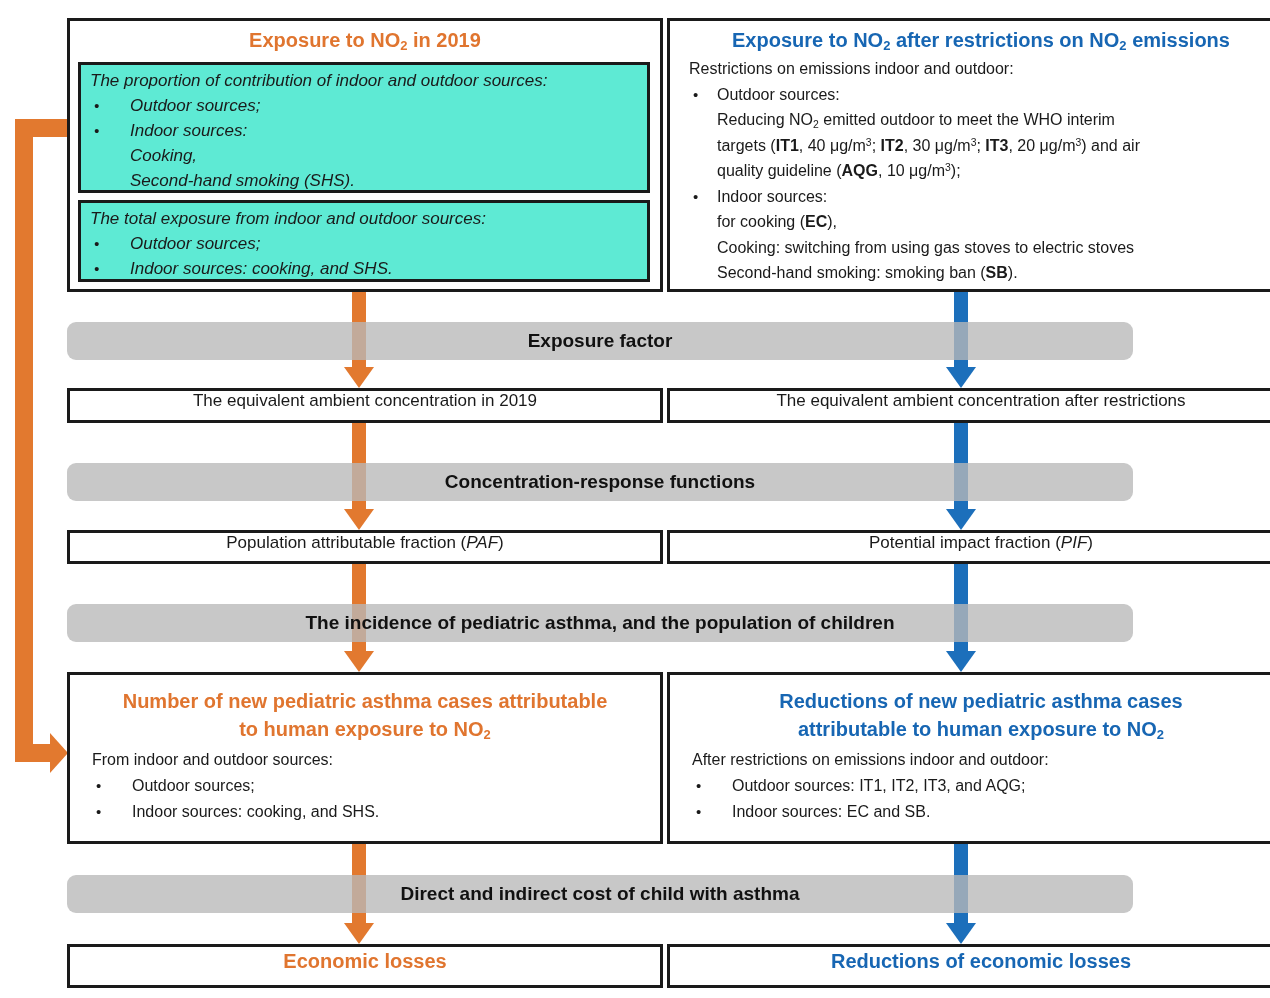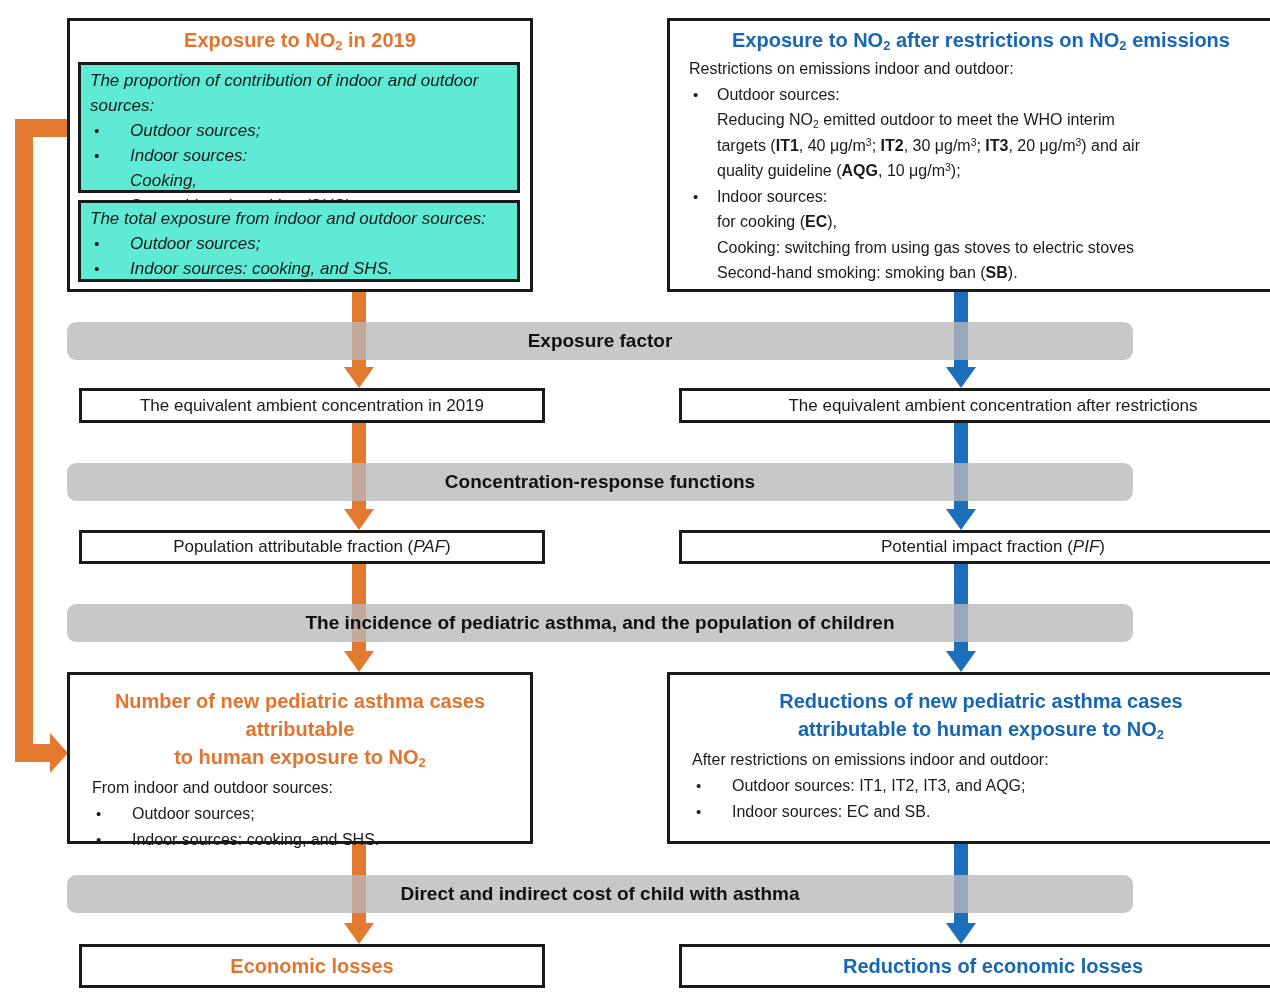--- a/index.html
+++ b/index.html
@@ -20,21 +20,21 @@
   .loop-seg{position:absolute;z-index:1;background:#E2792F;}
 
   
   .band{position:absolute;z-index:3;left:67px;width:1066px;height:38px;
     background:rgba(184,184,184,0.78);border-radius:9px;
     display:flex;align-items:center;justify-content:center;
     font-size:19px;font-weight:bold;color:#111;}
 
   
   .box{position:absolute;z-index:2;background:#fff;border:3px solid #1a1a1a;box-sizing:border-box;}
-  .leftcol{left:67px;width:466px;}
+  .leftcol{left:67px;width:596px;}
   .rightcol{left:667px;width:628px;}
 
   .top-box{top:18px;height:274px;}
   .box-title{margin-top:8px;text-align:center;font-size:20px;font-weight:bold;}
   .box-title.orange, .big-title.orange{color:#E0752F;}
   .box-title.blue,  .big-title.blue {color:#1766B3;}
 
   .inner-box{position:absolute;left:8px;width:calc(100% - 18px);
     border:3px solid #1a1a1a;box-sizing:border-box;
     padding:3px 8px 0 9px;font-size:17px;line-height:25px;background:#5eead4;font-style:italic;}
@@ -42,22 +42,22 @@
   .inner-box.second{top:179px;height:82px;}
 
   .content{--bw:40px;font-size:17px;line-height:25px;}
   .tr-content{--bw:28px;padding:4px 18px 0 19px;line-height:25.5px;}
   .bl-content{--bw:40px;padding:4px 18px 0 22px;line-height:26px;}
 
   .li-row{display:flex;align-items:flex-start;}
   .li-bullet{flex:0 0 var(--bw);padding-left:4px;box-sizing:border-box;font-size:15px;}
   .li-row.indent .li-text{margin-left:var(--bw);}
 
-  .single-row{display:flex;align-items:center;justify-content:center;
-    font-size:17px;text-align:center;margin-left:12px;}
+  .single-row{display:flex;justify-content:center;
+    font-size:17px;text-align:center;}
   .row1{top:388px;height:35px;}
   .row2{top:530px;height:34px;}
   .rowF{top:944px;height:44px;font-size:20px;font-weight:bold;}
 
   .bottom-box{top:672px;height:172px;}
   .big-title{margin-top:12px;text-align:center;font-size:20px;font-weight:bold;line-height:28px;}
 
   sub{font-size:65%;vertical-align:-0.25em;line-height:0;}
   sup{font-size:65%;vertical-align:0.5em;line-height:0;}
 </style>

